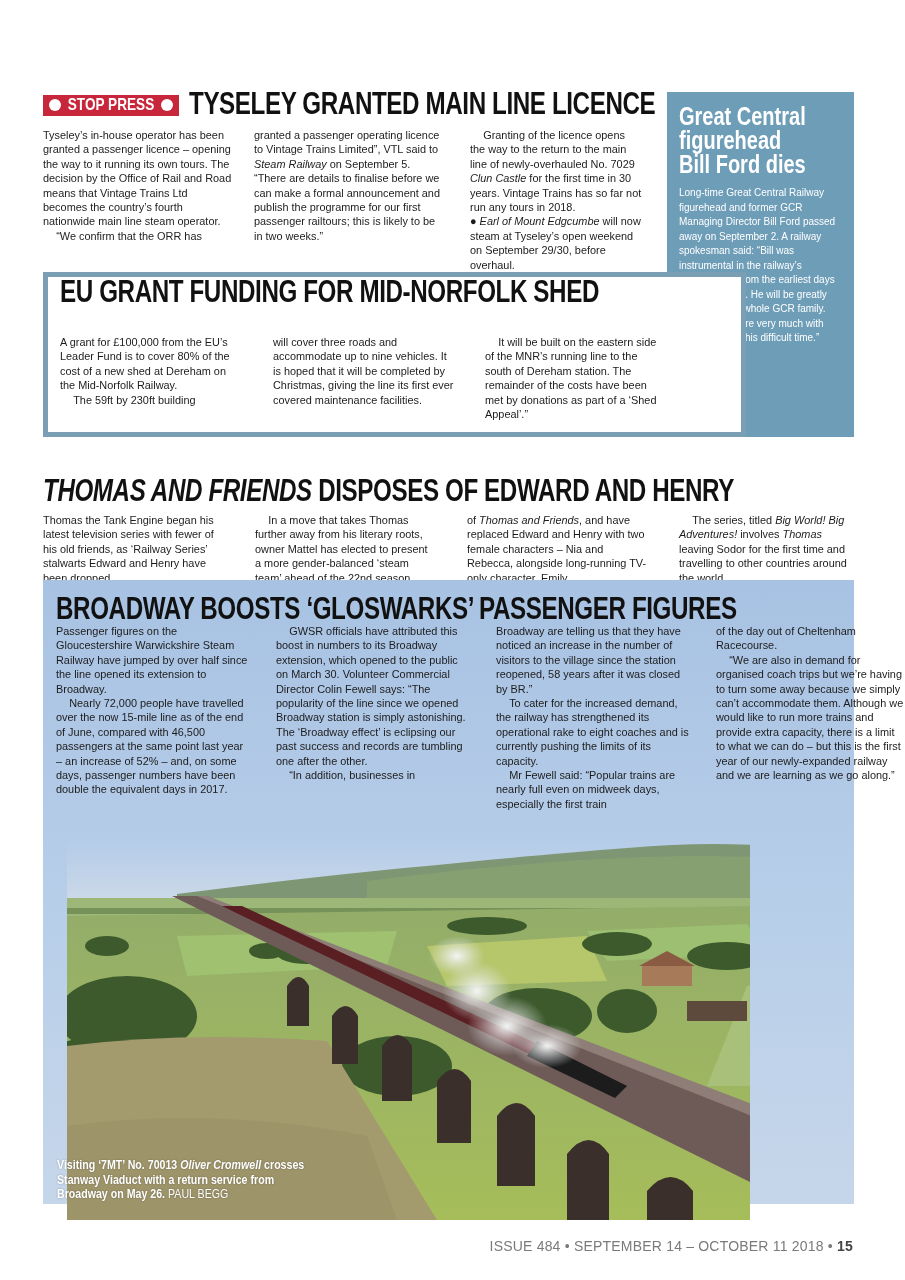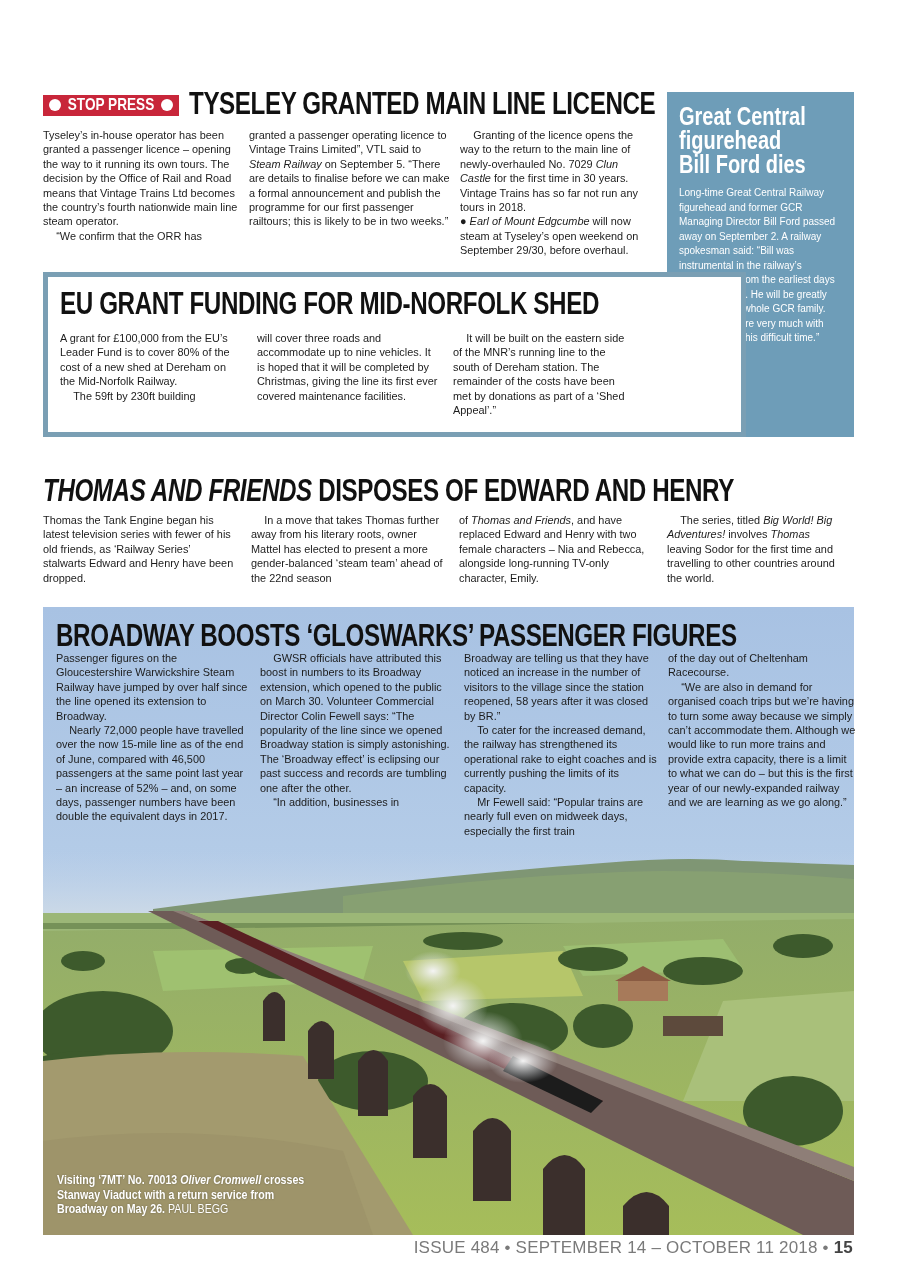--- a/index.html
+++ b/index.html
@@ -2,37 +2,37 @@
 <html><head>
 <meta charset="utf-8">
 <style>
   html,body{margin:0;padding:0;background:#ffffff;}
   body{width:905px;height:1280px;position:relative;overflow:hidden;font-family:"Liberation Sans",sans-serif;color:#1a1a1a;}
   .abs{position:absolute;}
   .head{font-family:"Liberation Sans",sans-serif;font-weight:bold;color:#111;transform:scaleX(0.78);transform-origin:left top;white-space:nowrap;letter-spacing:-0.5px;}
   .col{font-size:11.6px;line-height:14.4px;color:#1c1c1c;transform:scaleX(0.94);transform-origin:left top;}
   .col p{margin:0;}
   .col p.ind{text-indent:14px;}
-  .cols{display:flex;gap:0;}
+  .cols{display:flex;gap:16px;}
   
   .badge{background:#c8263a;color:#fff;font-weight:bold;height:21px;display:flex;align-items:center;padding:0 6px;font-size:17px;justify-content:space-between;}
   .badge .txt{display:inline-block;transform:scaleX(0.8);transform-origin:center;white-space:nowrap;}
   .dot{display:inline-block;width:12px;height:12px;border-radius:50%;background:#fff;}
   
   .gcr{background:#6e9db8;color:#fff;}
   .gcr .gh{font-weight:bold;font-size:25px;line-height:24px;transform:scaleX(0.8);transform-origin:left top;white-space:nowrap;}
   .gcr .gb{font-size:10px;line-height:14.5px;font-weight:normal;}
   
   .eu{border:5px solid #7a9fb4;background:#fff;box-sizing:border-box;}
   
   .bw{background:linear-gradient(180deg,#a8c2e3 0%,#b8cfe9 55%,#c6d6ea 100%);}
   .photo{overflow:hidden;}
   .caption{color:#fff;font-weight:bold;font-size:12.5px;line-height:14.5px;transform:scaleX(0.85);transform-origin:left top;white-space:nowrap;text-shadow:0 0 2px rgba(0,0,0,0.35);}
   .caption .credit{font-weight:normal;}
-  .footer{font-size:17px;color:#7a7a7a;letter-spacing:0.2px;}
+  .footer{font-size:14px;color:#7a7a7a;letter-spacing:0.2px;}
   .footer b{color:#444;}
 </style>
 </head>
 <body>
 
 <div class="abs" style="left:43px;top:92px;width:610px;">
   <div style="display:flex;align-items:center;gap:10px;">
     <div class="badge">
       <span class="dot"></span>
       <span class="txt" style="margin:0 -4px;">STOP PRESS</span>
@@ -59,23 +59,23 @@
   <div class="gh">
     <div>Great Central</div>
     <div>figurehead</div>
     <div>Bill Ford dies</div>
   </div>
   <div class="gb" style="margin-top:10px;">
     <p style="margin:0;">Long-time Great Central Railway figurehead and former GCR Managing Director Bill Ford passed away on September 2. A railway spokesman said: “Bill was instrumental in the railway’s development from the earliest days of preservation. He will be greatly missed by the whole GCR family. Our thoughts are very much with Bill’s family at this difficult time.”</p>
   </div>
 </div>
 
-<div class="abs eu" style="left:43px;top:272px;width:703px;height:165px;padding:12px 12px 0 12px;">
+<div class="abs eu" style="left:43px;top:272px;width:703px;height:165px;padding:0 12px 0 12px;">
   <div class="head" style="font-size:31px;line-height:30px;">EU GRANT FUNDING FOR MID-NORFOLK SHED</div>
-  <div class="cols" style="margin-top:12px;">
+  <div class="cols" style="margin-top:28px;">
     <div class="col" style="width:190px;">
       <p>A grant for £100,000 from the EU’s Leader Fund is to cover 80% of the cost of a new shed at Dereham on the Mid-Norfolk Railway.</p>
       <p class="ind">The 59ft by 230ft building</p>
     </div>
     <div class="col" style="width:195px;margin-left:7px;">
       <p>will cover three roads and accommodate up to nine vehicles. It is hoped that it will be completed by Christmas, giving the line its first ever covered maintenance facilities.</p>
     </div>
     <div class="col" style="width:190px;margin-left:1px;">
       <p class="ind">It will be built on the eastern side of the MNR’s running line to the south of Dereham station. The remainder of the costs have been met by donations as part of a ‘Shed Appeal’.”</p>
     </div>
@@ -95,21 +95,21 @@
       </div>
     <div class="col" style="width:204px;margin-right:4px;">
         <p id="th-col3">of <i>Thomas and Friends</i>, and have replaced Edward and Henry with two female characters – Nia and Rebecca, alongside long-running TV-only character, Emily.</p>
       </div>
     <div class="col" style="width:190px;">
         <p class="ind" id="th-col4">The series, titled <i>Big World! Big Adventures!</i> involves<i> Thomas </i>leaving Sodor for the first time and travelling to other countries around the world.</p>
       </div>
   </div>
 </div>
 
-<div class="abs bw" style="left:43px;top:580px;width:811px;height:624px;margin-top:27px;">
+<div class="abs bw" style="left:43px;top:580px;width:811px;height:624px;">
   <div class="head" style="position:absolute;left:13px;top:14px;font-size:31px;line-height:30px;">BROADWAY BOOSTS ‘GLOSWARKS’ PASSENGER FIGURES</div>
   <div class="cols" style="position:absolute;left:13px;top:44px;">
     <div class="col" style="width:206px;margin-right:-2px;">
       <p>Passenger figures on the Gloucestershire Warwickshire Steam Railway have jumped by over half since the line opened its extension to Broadway.</p>
       <p class="ind">Nearly 72,000 people have travelled over the now 15-mile line as of the end of June, compared with 46,500 passengers at the same point last year – an increase of 52% – and, on some days, passenger numbers have been double the equivalent days in 2017.</p>
     </div>
     <div class="col" style="width:206px;margin-right:-2px;">
       <p class="ind">GWSR officials have attributed this boost in numbers to its Broadway extension, which opened to the public on March 30. Volunteer Commercial Director Colin Fewell says: “The popularity of the line since we opened Broadway station is simply astonishing. The ‘Broadway effect’ is eclipsing our past success and records are tumbling one after the other.</p>
       <p class="ind">“In addition, businesses in</p>
     </div>
@@ -117,21 +117,21 @@
       <p>Broadway are telling us that they have noticed an increase in the number of visitors to the village since the station reopened, 58 years after it was closed by BR.”</p>
       <p class="ind">To cater for the increased demand, the railway has strengthened its operational rake to eight coaches and is currently pushing the limits of its capacity.</p>
       <p class="ind">Mr Fewell said: “Popular trains are nearly full even on midweek days, especially the first train</p>
     </div>
     <div class="col" style="width:200px;">
       <p>of the day out of Cheltenham Racecourse.</p>
       <p class="ind">“We are also in demand for organised coach trips but we’re having to turn some away because we simply can’t accommodate them. Although we would like to run more trains and provide extra capacity, there is a limit to what we can do – but this is the first year of our newly-expanded railway and we are learning as we go along.”</p>
     </div>
   </div>
 
-  <div class="abs photo" style="left:0;top:244px;width:811px;height:384px;">
+  <div class="abs photo" style="left:0;top:256px;width:683px;height:384px;padding-left:24px;">
     <svg width="811" height="384" viewBox="0 0 811 384" xmlns="http://www.w3.org/2000/svg">
       <defs>
         <linearGradient id="sky" x1="0" y1="0" x2="0" y2="1">
           <stop offset="0" stop-color="#c2d3ea" stop-opacity="0"></stop>
           <stop offset="1" stop-color="#cfdbe6"></stop>
         </linearGradient>
         <linearGradient id="field" x1="0" y1="0" x2="0" y2="1">
           <stop offset="0" stop-color="#93ad6a"></stop>
           <stop offset="1" stop-color="#a6bd5a"></stop>
         </linearGradient>

